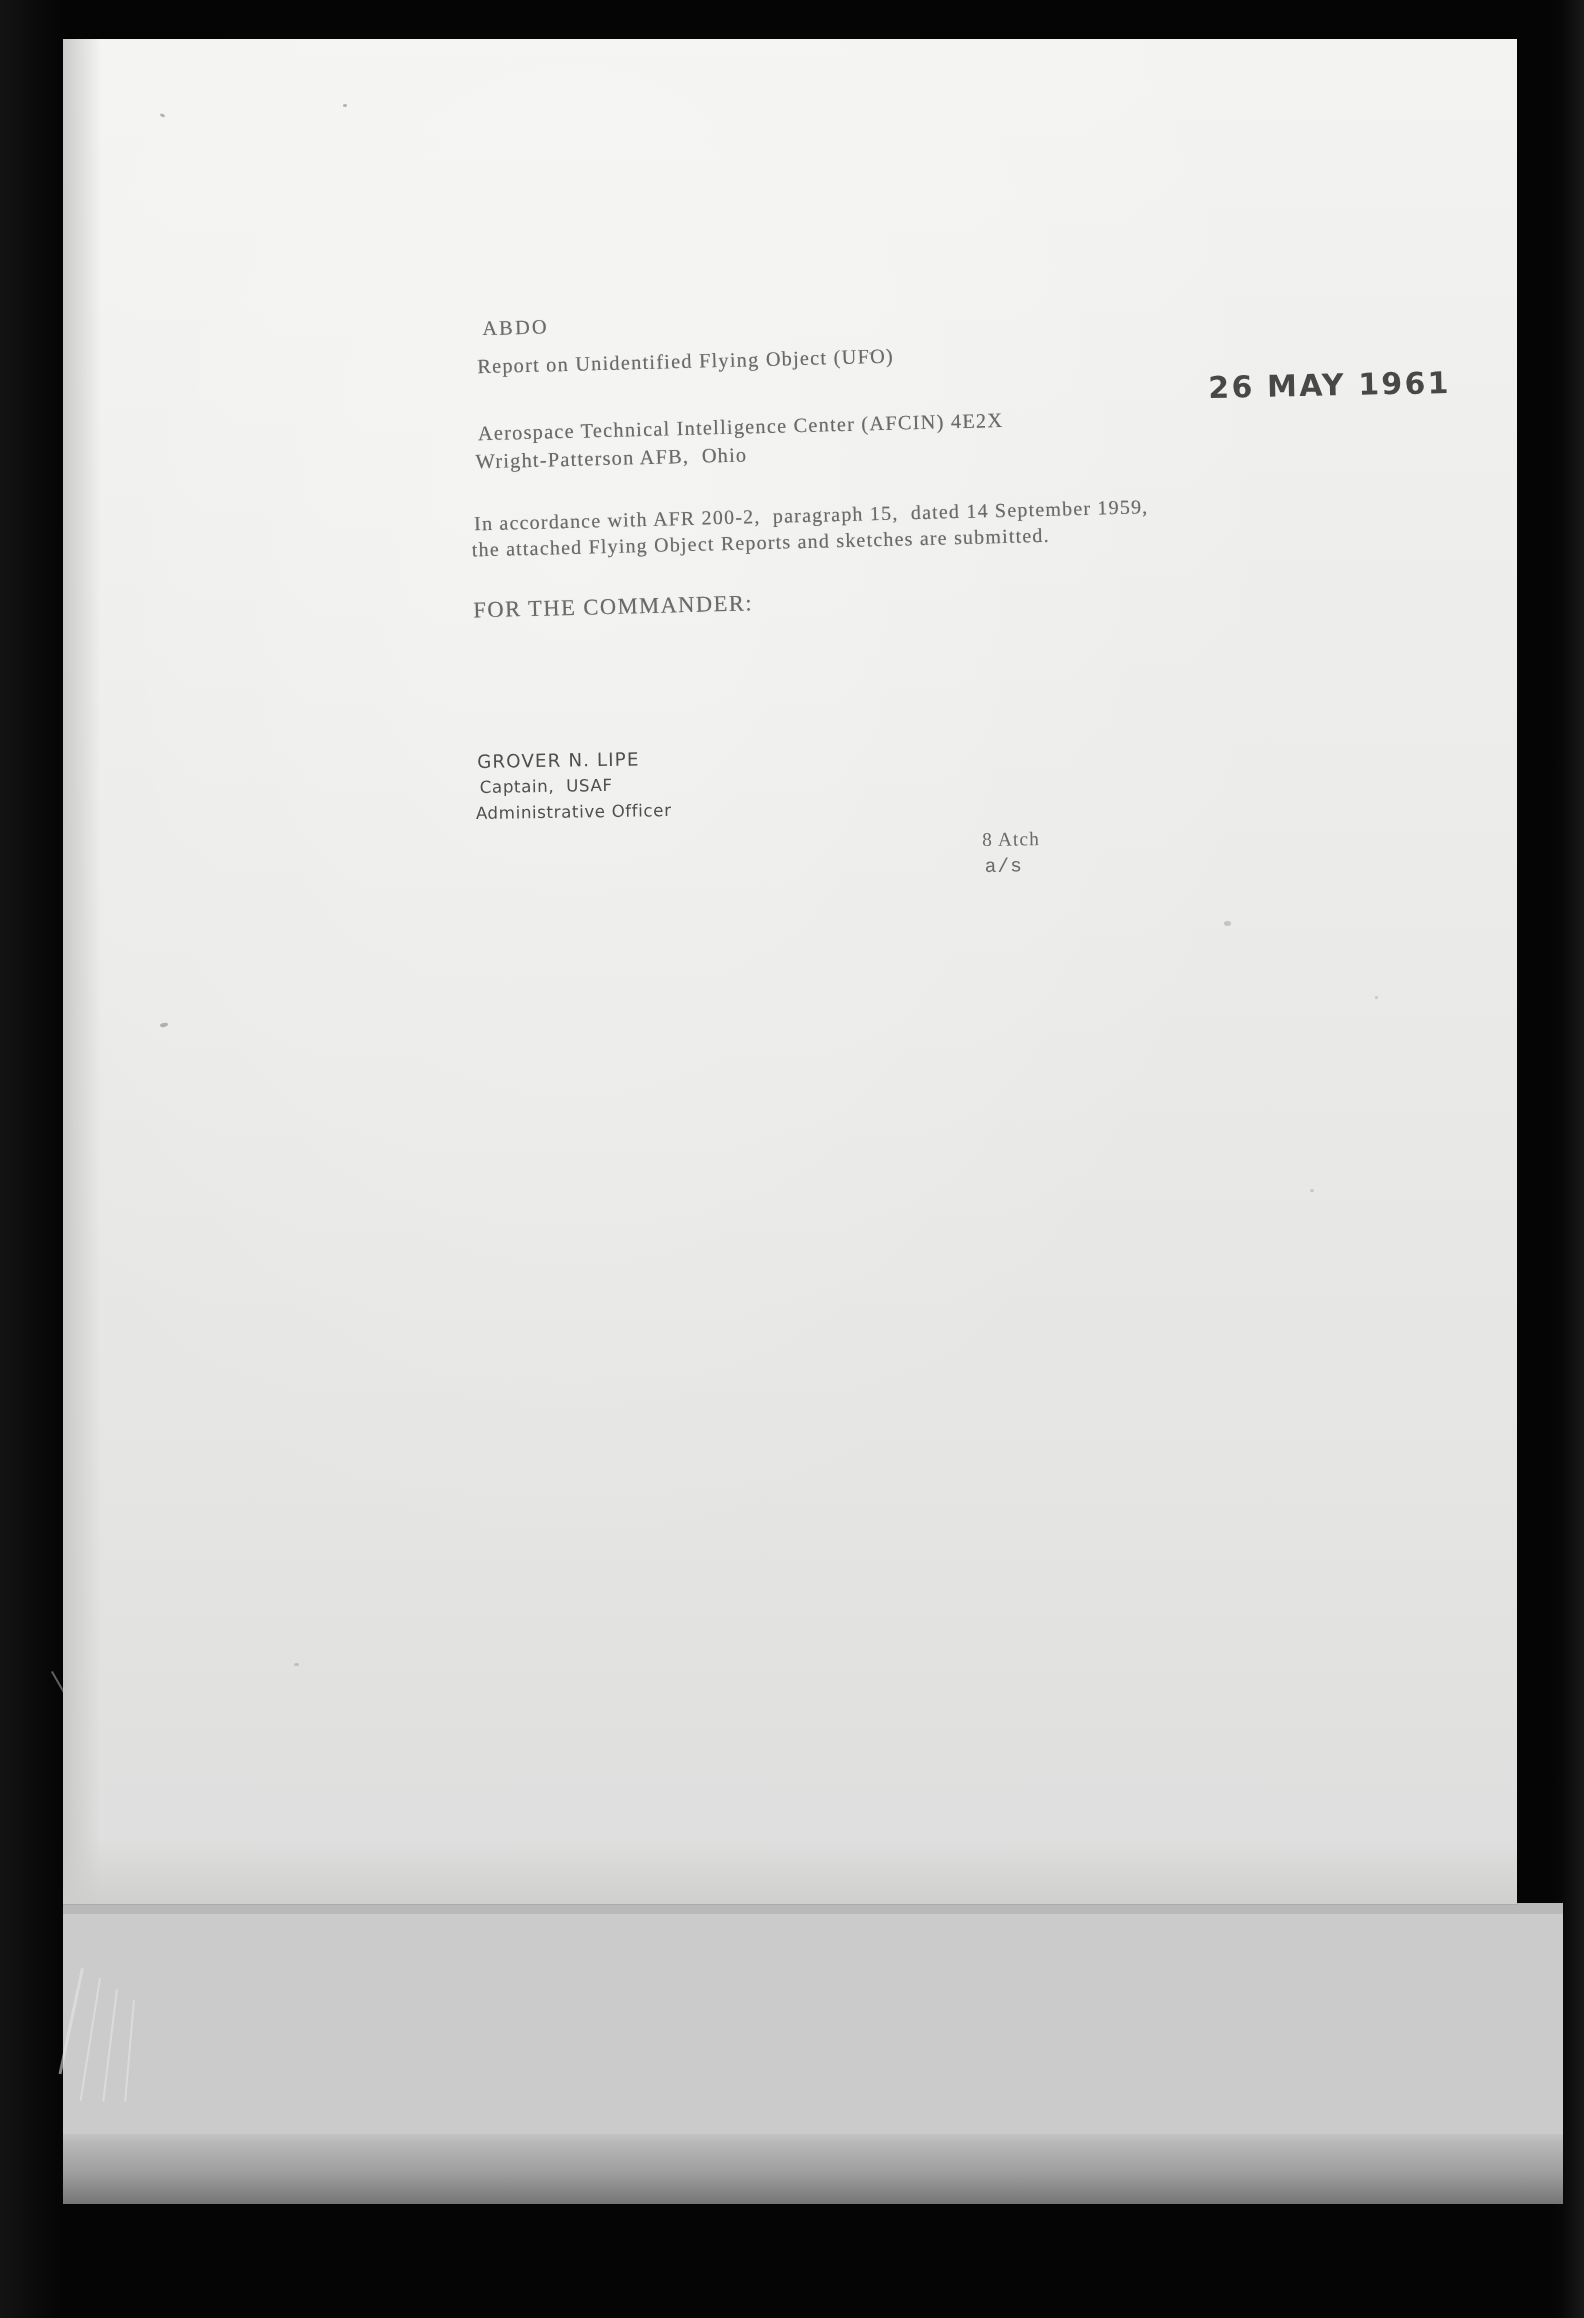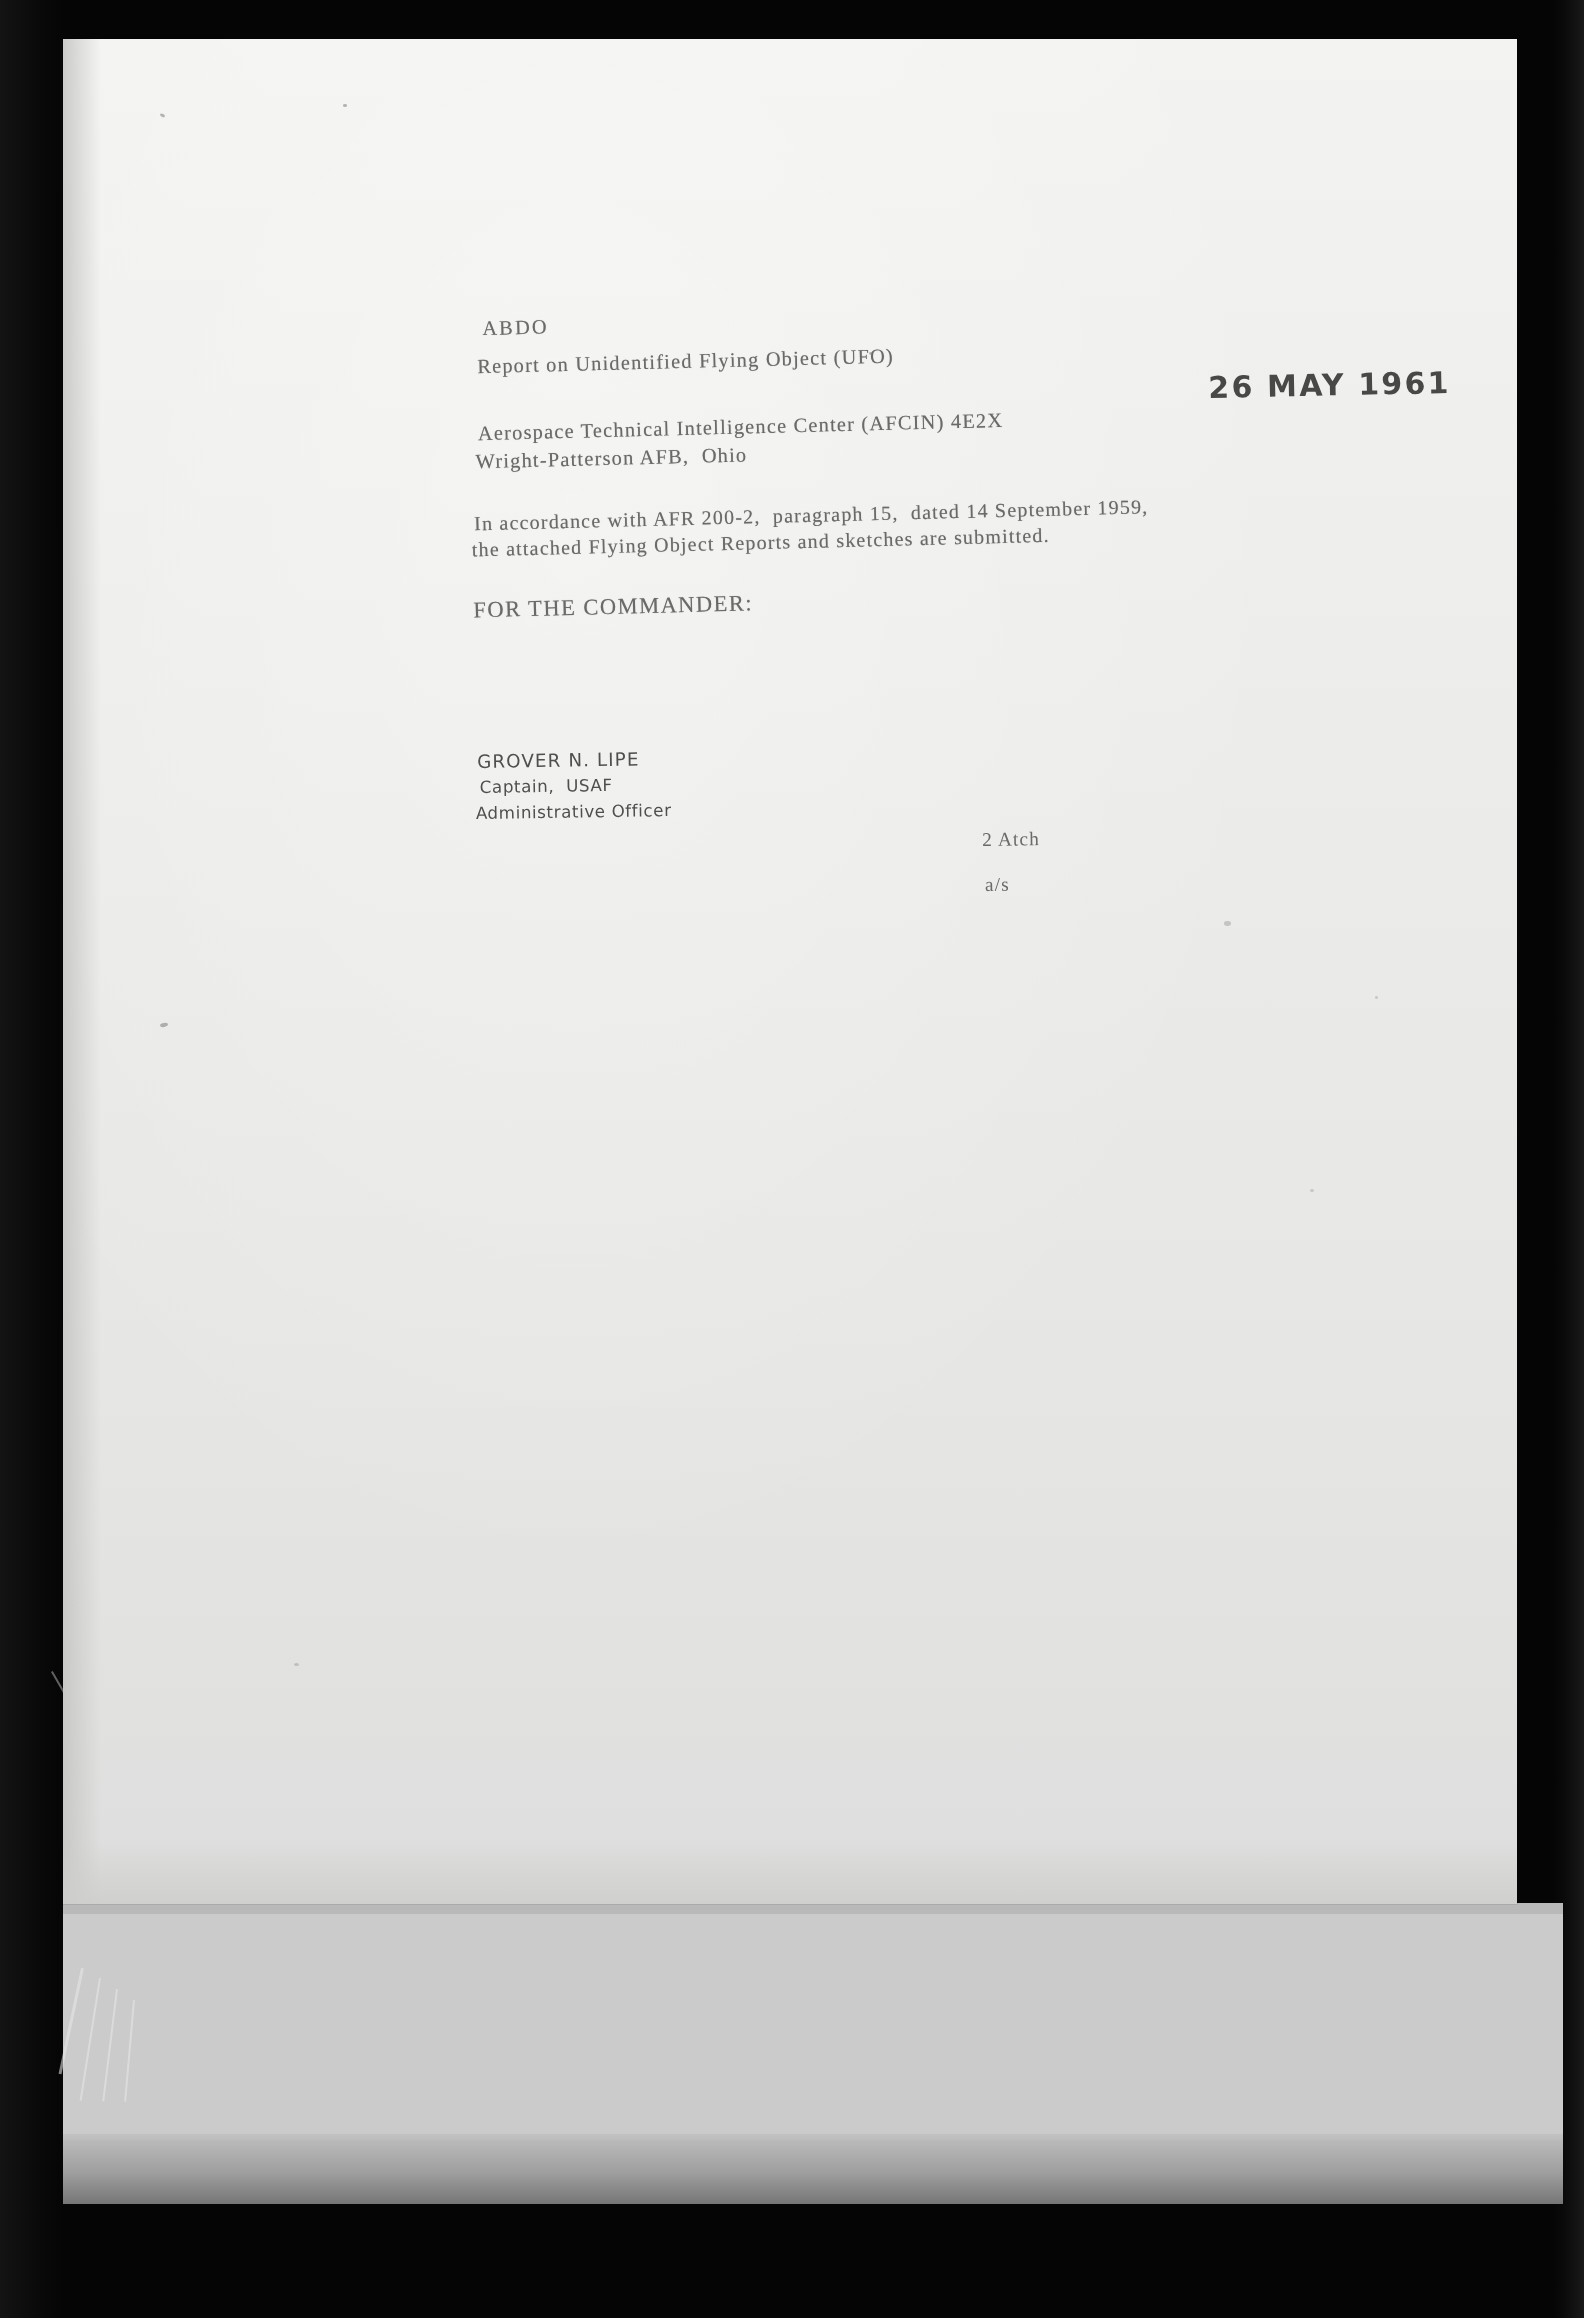--- a/index.html
+++ b/index.html
@@ -165,21 +165,21 @@
   #atch {
     position: absolute;
     left: 919px;
     top: 790px;
     font-family: "Liberation Serif", serif;
     color: #6a6a68;
     transform: rotate(-0.8deg);
     transform-origin: left top;
   }
   .a-line { font-size: 19.4px; letter-spacing: 1.1px; white-space: pre; }
-  .a-2 { margin-top: 23px; margin-left: 2.2px; }
+  .a-2 { margin-top: 5px; margin-left: 2.2px; font-family: Liberation Mono, monospace; }
 
   
   #date-stamp {
     position: absolute;
     left: 1145px;
     top: 331px;
     font-family: "DejaVu Sans", sans-serif;
     font-weight: 700;
     font-size: 30px;
     letter-spacing: 2.2px;
@@ -248,17 +248,17 @@
     <div class="tline t-forcmd">FOR THE COMMANDER:</div>
   </div>
 
   <div id="sigblock">
     <div class="sline s-name">GROVER N. LIPE</div>
     <div class="sline s-rank">Captain,  USAF</div>
     <div class="sline s-title">Administrative Officer</div>
   </div>
 
   <div id="atch">
-    <div class="a-line">2 Atch</div>
+    <div class="a-line">8 Atch</div>
     <div class="a-line a-2">a/s</div>
   </div>
 </div>
 
 
 </body></html>

